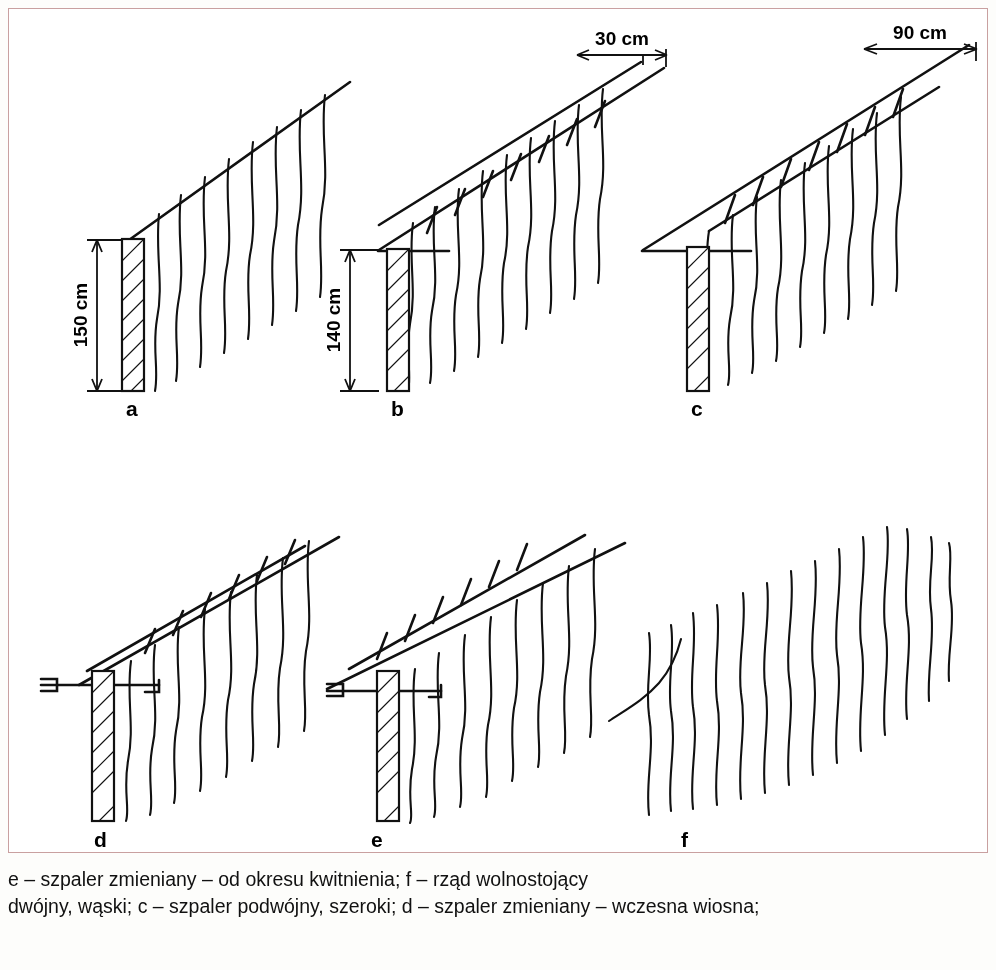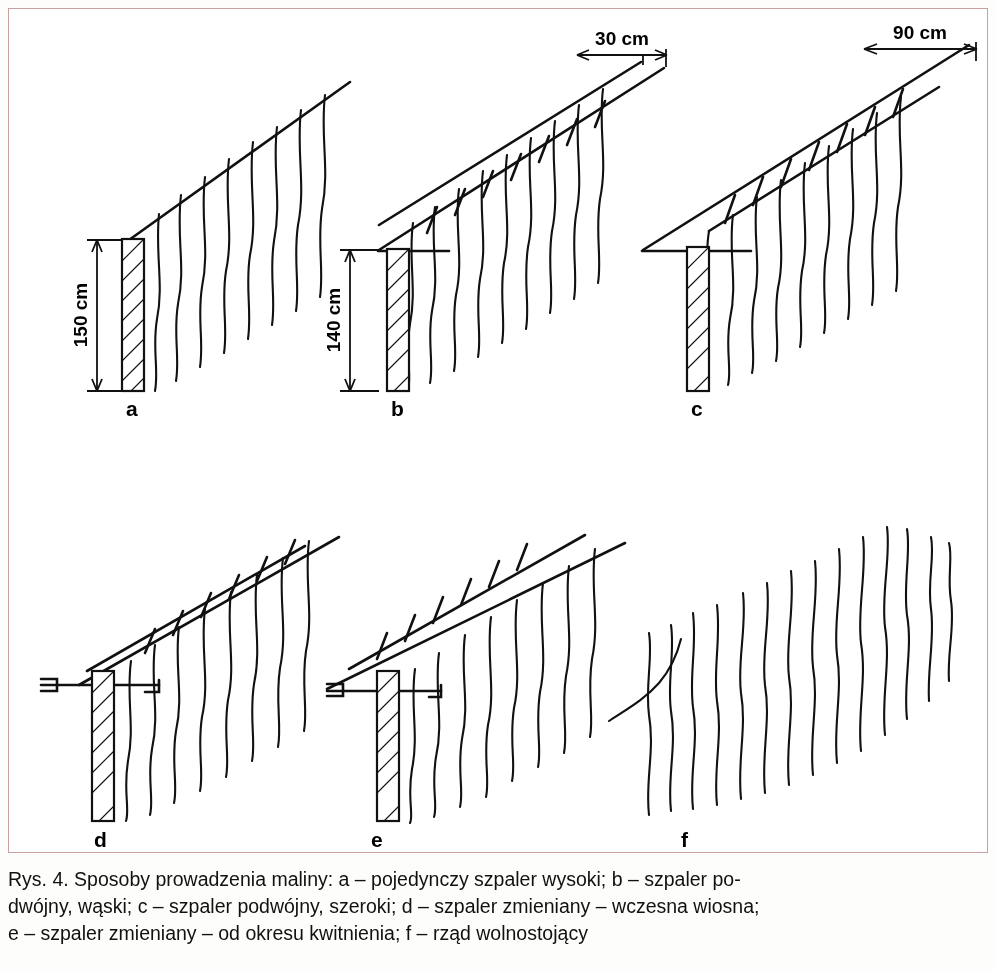--- a/index.html
+++ b/index.html
@@ -267,18 +267,17 @@
           <path d="M920 692 C918 660 926 630 922 600 C918 572 926 548 922 528"></path>
           <path d="M940 672 C938 644 946 618 942 592 C938 568 944 548 940 534"></path>
         </g>
         <text class="panel-label" x="672" y="838">f</text>
       </g>
 
     </svg>
   </div>
 
   <div class="caption">
-    <div>Rys. 4. Sposoby prowadzenia maliny: a – pojedynczy szpaler wysoki; b – szpaler po-</div>
+    <div>e – szpaler zmieniany – od okresu kwitnienia; f – rząd wolnostojący</div>
     <div>dwójny, wąski; c – szpaler podwójny, szeroki; d – szpaler zmieniany – wczesna wiosna;</div>
-    <div>e – szpaler zmieniany – od okresu kwitnienia; f – rząd wolnostojący</div>
   </div>
 
 </div>
 
 </body></html>

